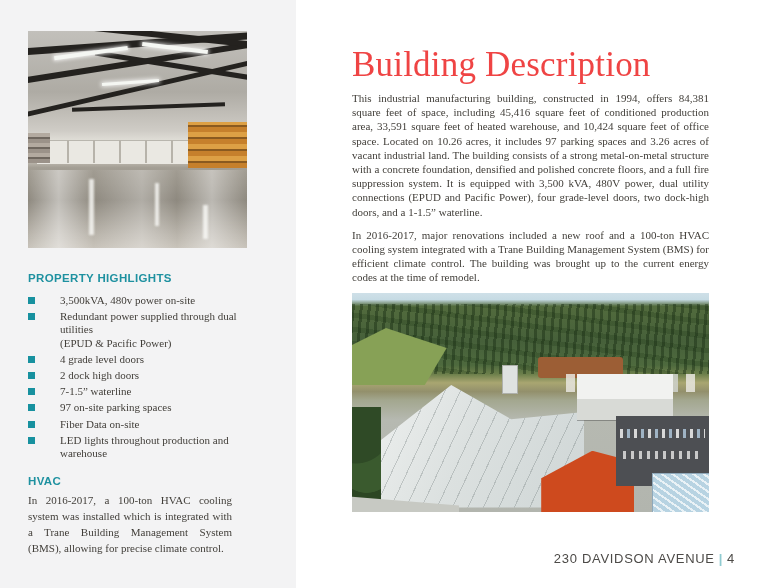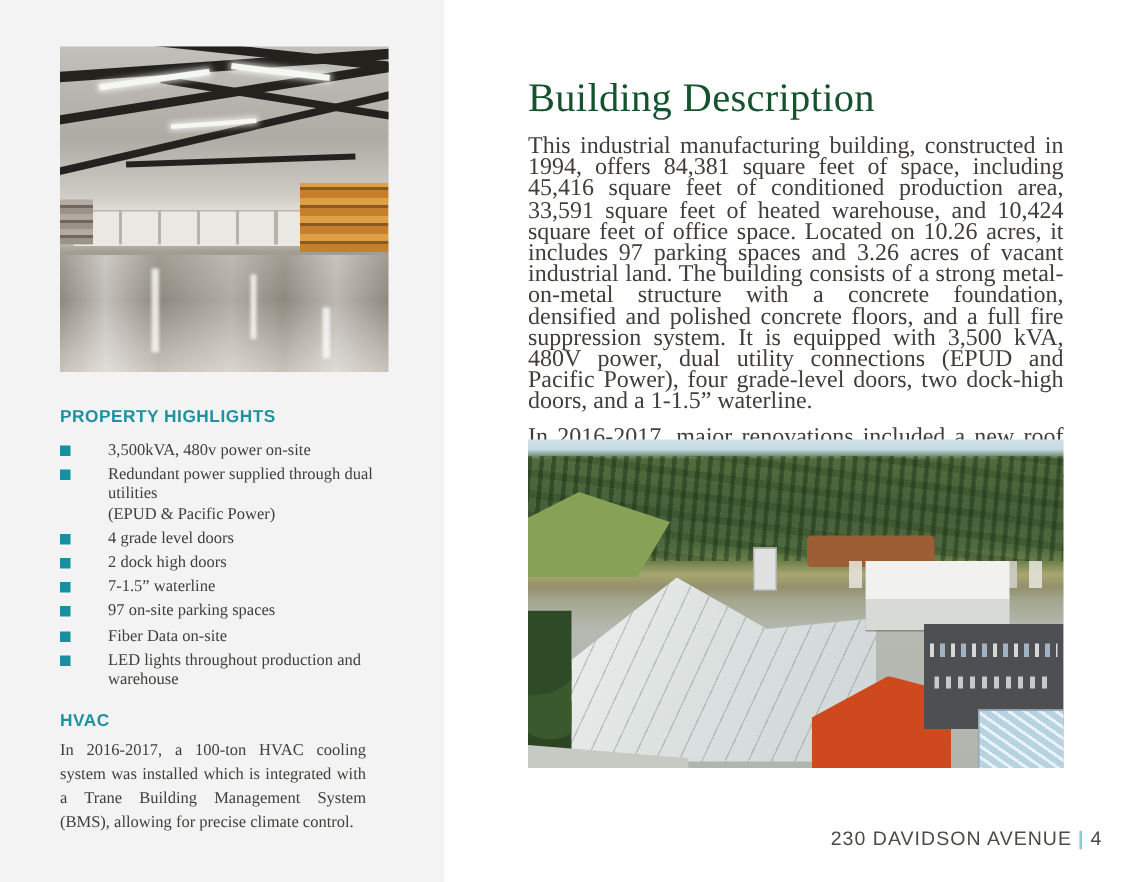--- a/index.html
+++ b/index.html
@@ -7,21 +7,21 @@
     width:761px;height:588px;position:relative;overflow:hidden;
     background:#ffffff;
     font-family:"Liberation Serif", serif;
   }
   .gray-panel{
     position:absolute;left:0;top:0;width:296px;height:588px;
     background:#f3f3f4;
   }
 
   
-  .left-col{position:absolute;left:40px;top:31px;width:219px;}
+  .left-col{position:absolute;left:28px;top:31px;width:219px;}
 
   .photo-warehouse{
     position:relative;width:219px;height:217px;overflow:hidden;
     background:linear-gradient(180deg,#c2c0bb 0%,#aeaba4 28%,#cfccc6 46%,#e6e4dd 52%,#ded9d0 57%,#a39e94 63%,#8e897f 78%,#bab5ac 94%,#c8c3ba 100%);
   }
   .w-beam{position:absolute;background:#24221f;}
   .w-sky{position:absolute;background:#f5f7f3;box-shadow:0 0 4px 1px rgba(255,255,255,.8);}
   .w-wall{position:absolute;left:4%;right:4%;top:50%;height:11%;background:#eae8e2;
     border-top:1px solid #b9b6ae;}
   .w-cols{position:absolute;left:6%;right:6%;top:50%;height:11%;
@@ -48,24 +48,24 @@
   .hvac-title{margin-top:15px;}
   .hvac-para{
     margin:6px 15px 0 0;font-size:11px;line-height:15.8px;color:#413e39;
     text-align:justify;
   }
 
   
   .right-col{position:absolute;left:352px;top:50px;width:357px;}
   .bd-title{
     margin:0;font-family:"Liberation Serif", serif;font-weight:500;
-    font-size:27px;line-height:30px;color:#14532d;letter-spacing:.2px;
+    font-size:35px;line-height:30px;color:#ef4444;letter-spacing:.2px;
   }
   .right-col p{
-    margin:0;font-size:16px;line-height:14.2px;color:#413e39;
+    margin:0;font-size:11px;line-height:14.2px;color:#413e39;
     text-align:justify;
   }
   .right-col p.p1{margin-top:11px;}
   .right-col p + p{margin-top:9px;}
 
   .photo-aerial{
     position:absolute;left:352px;top:293px;width:357px;height:219px;overflow:hidden;
     background:linear-gradient(180deg,#cfe0e8 0%,#c6dbe4 3%,#526b3d 6%,#46603a 22%,#4e6a3e 33%,#6c7f4b 37%,#a9a671 41%,#93906c 45%,#a3a78f 49%,#b6b9b1 58%,#b2b5ae 100%);
   }
   .a-forest-tex{position:absolute;left:0;top:5%;width:100%;height:32%;

